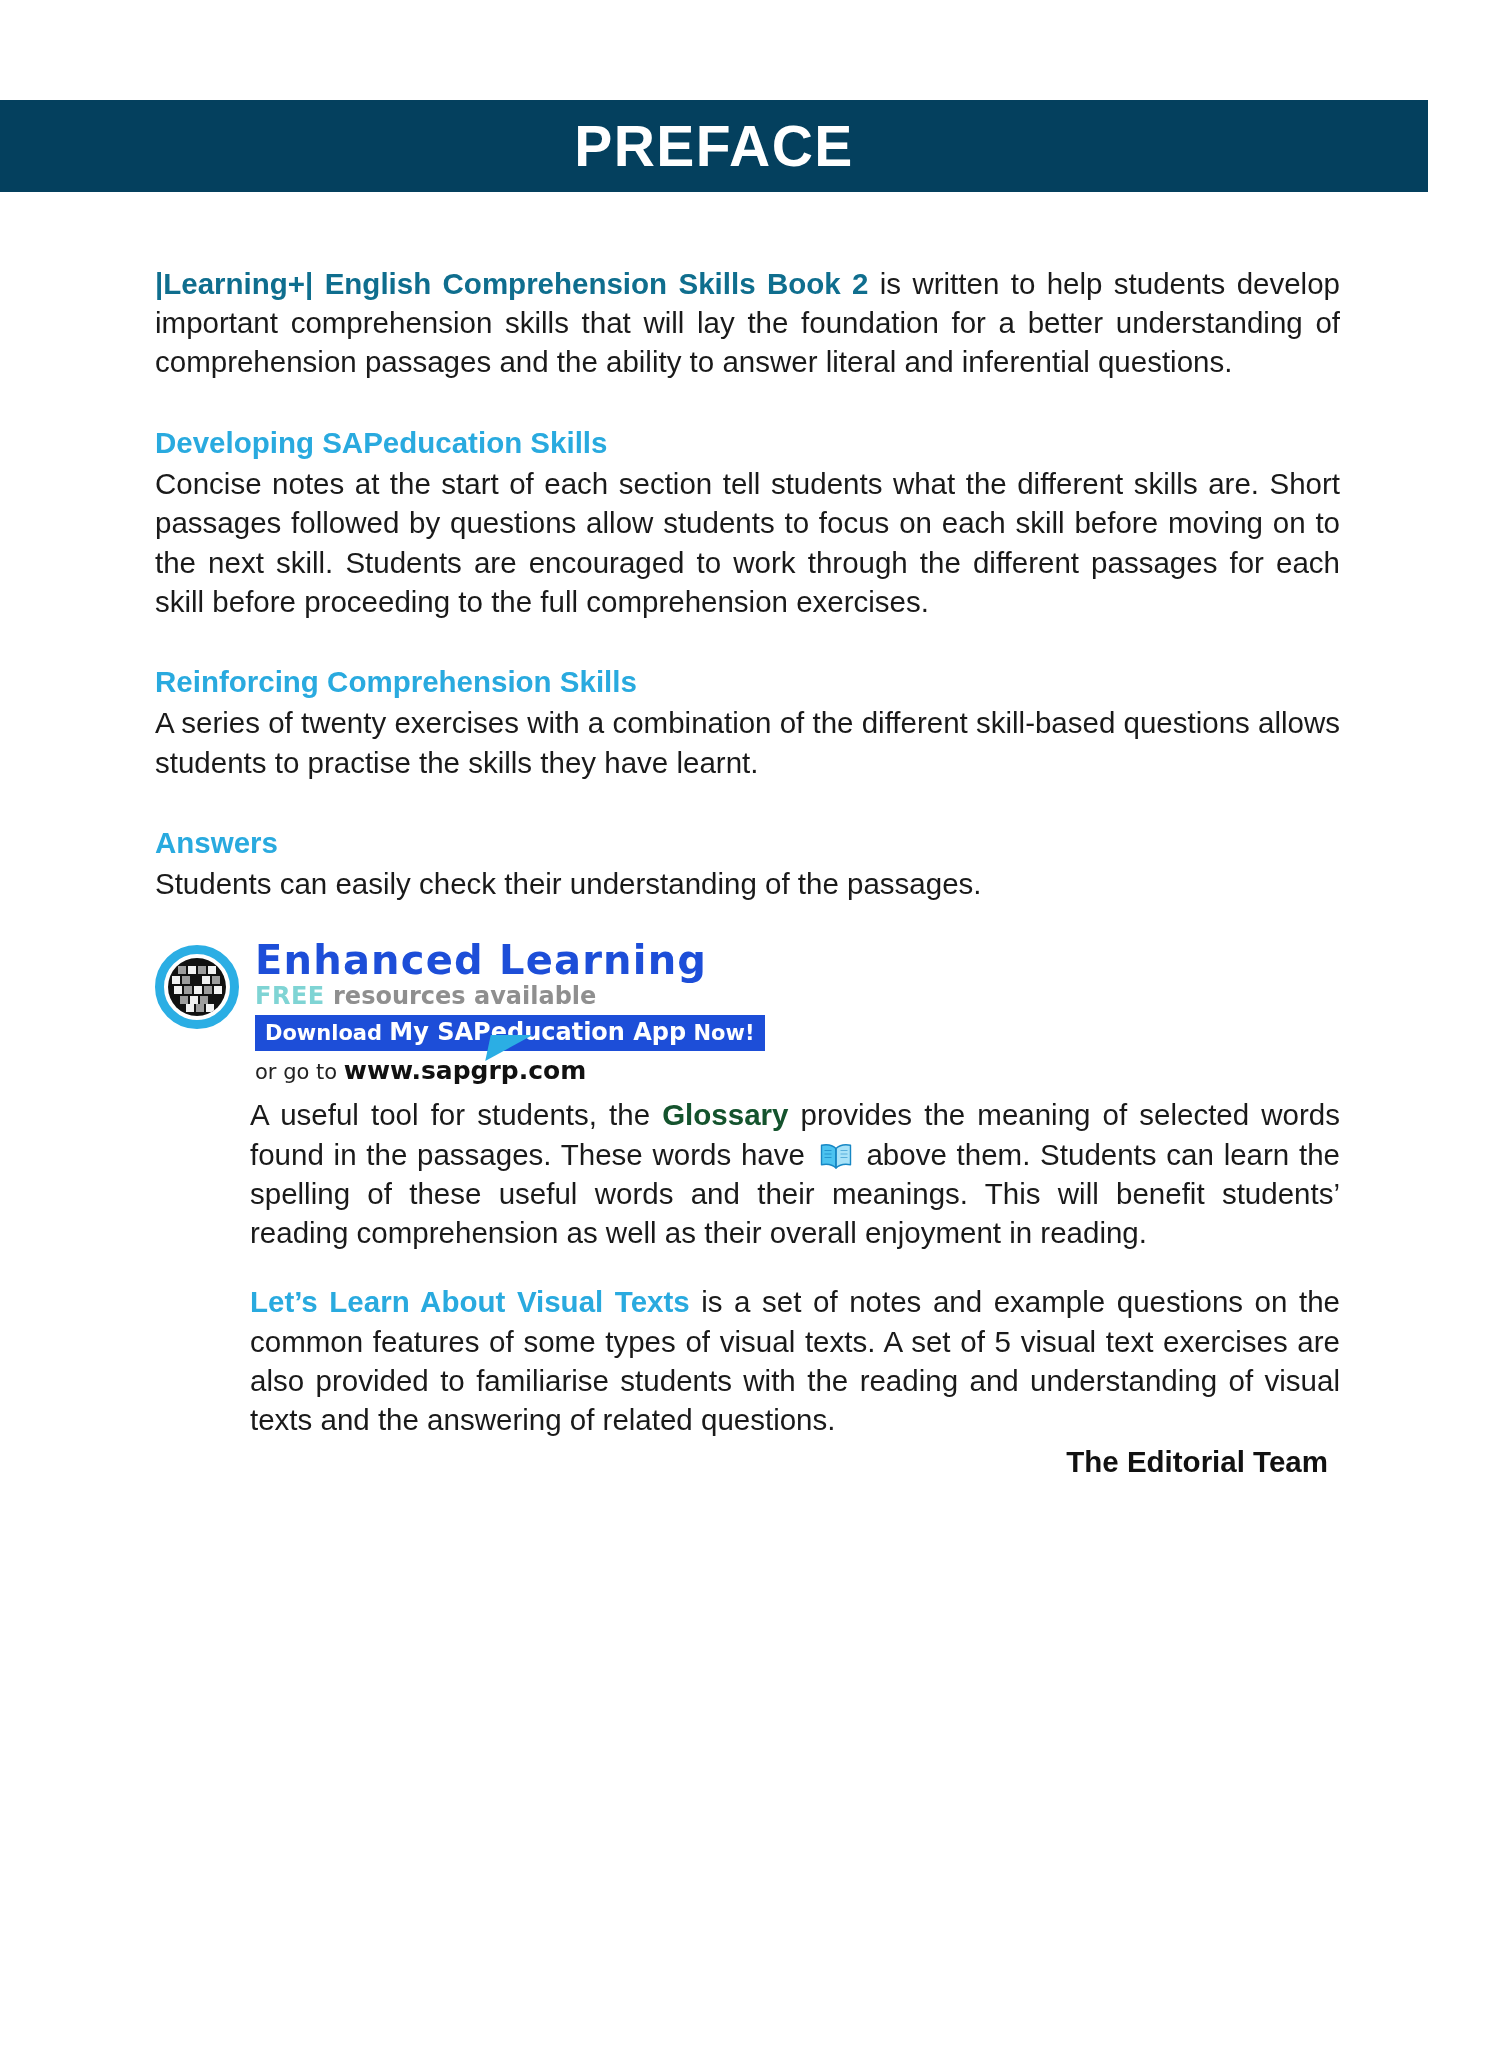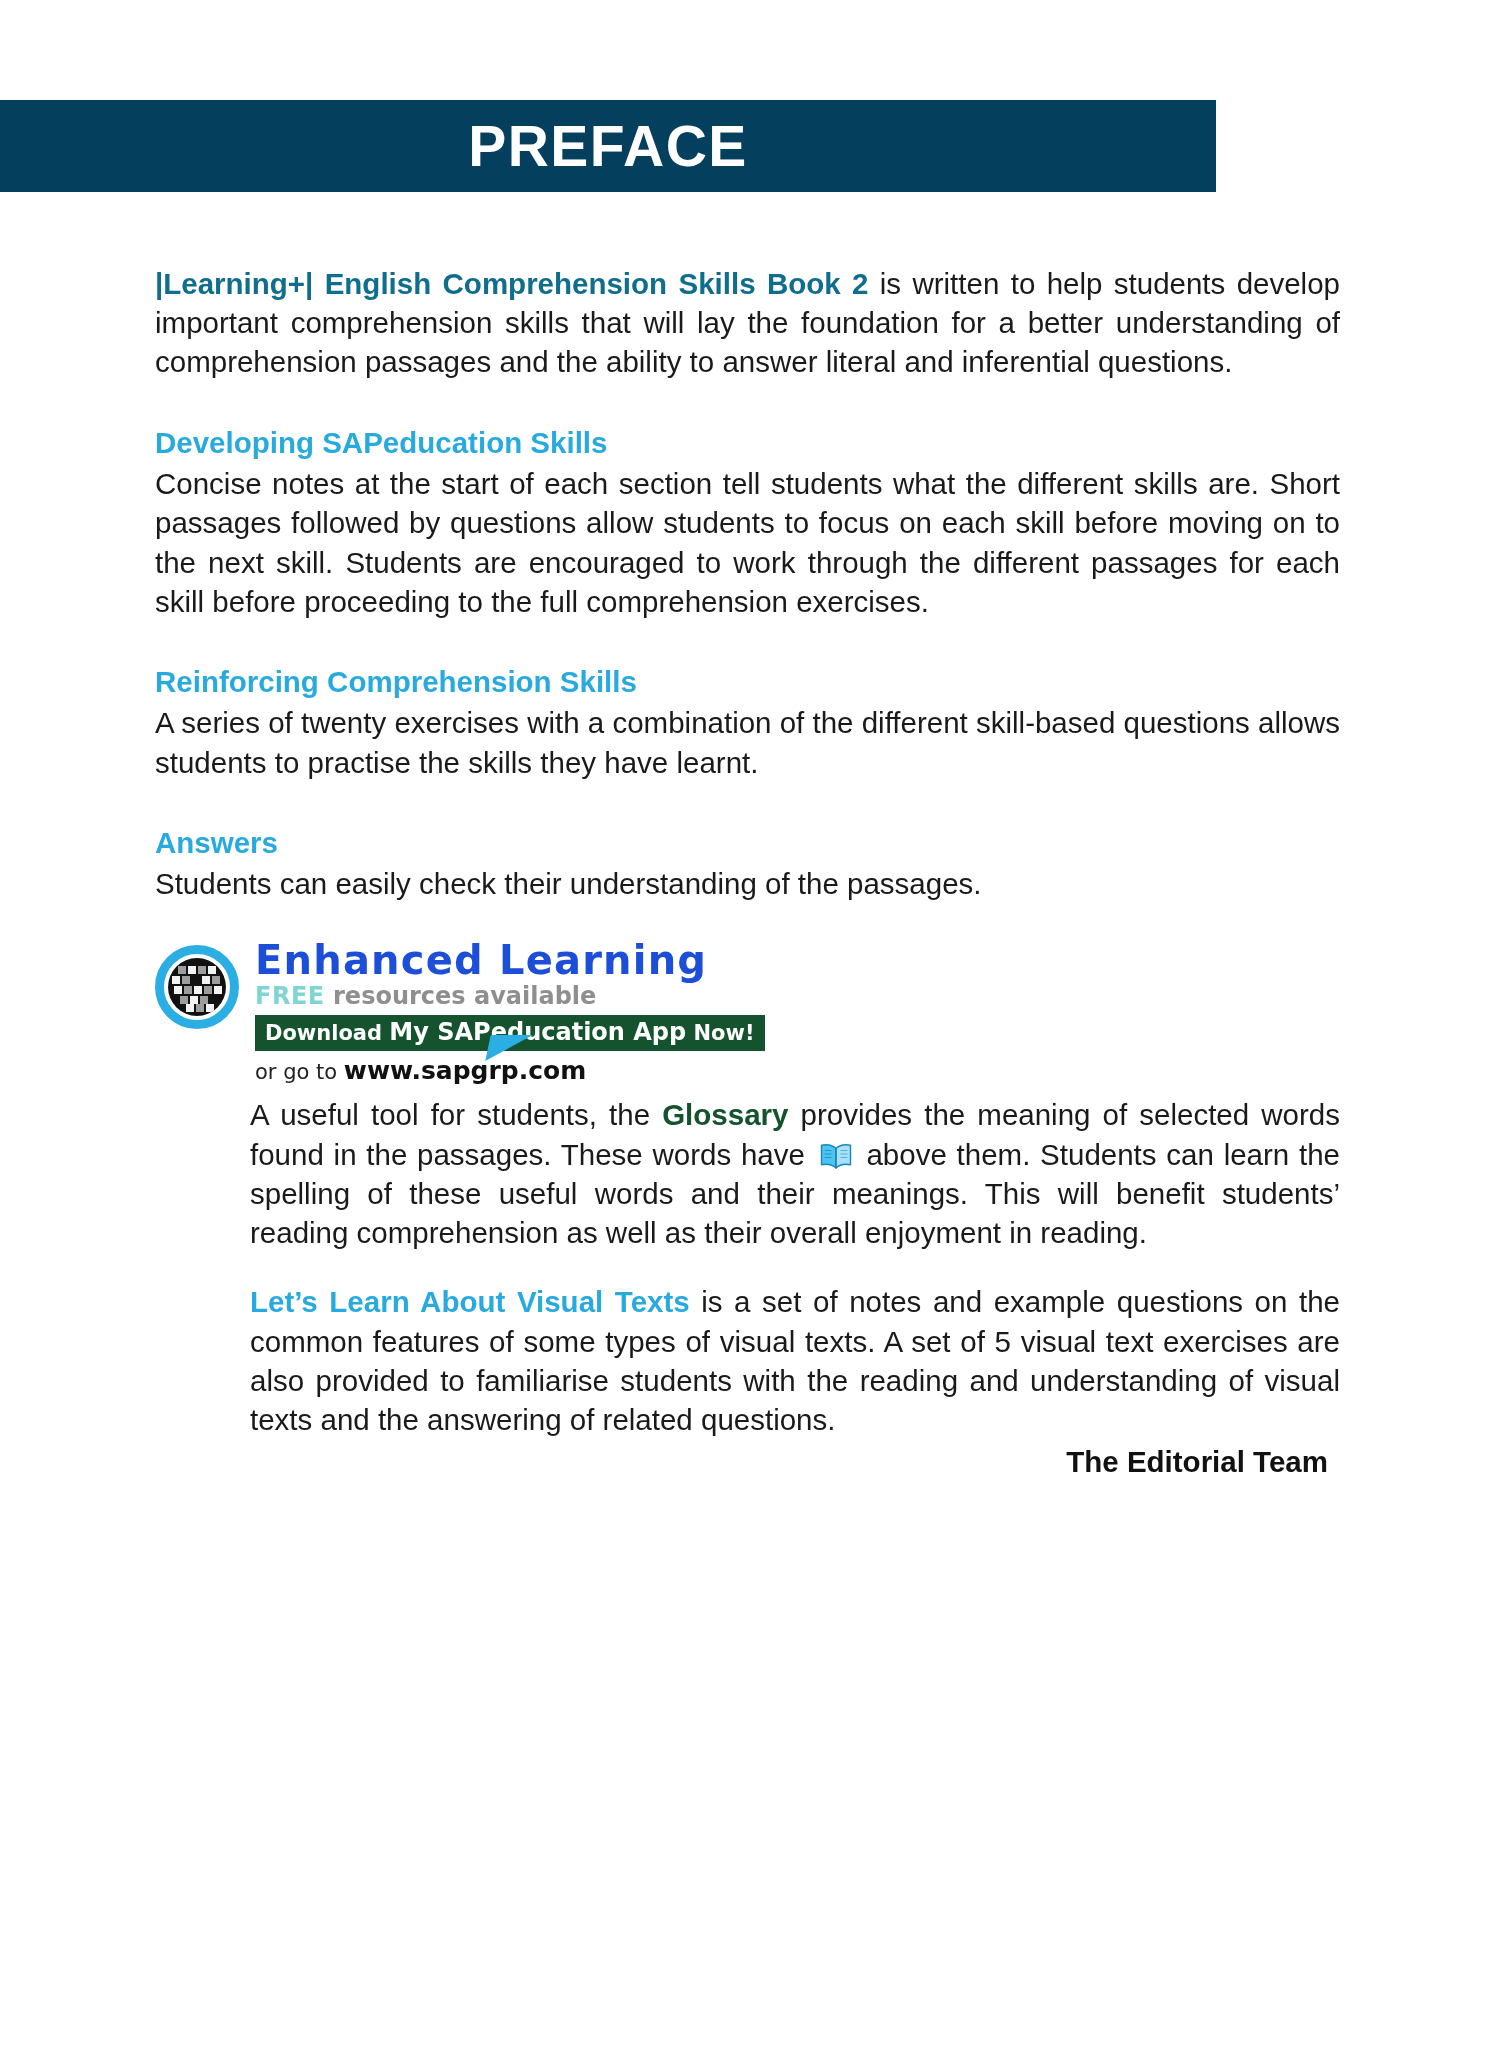--- a/index.html
+++ b/index.html
@@ -20,21 +20,21 @@
     height: 2050px;
     position: relative;
     background: #ffffff;
   }
 
   
   .header-banner {
     position: absolute;
     left: 0;
     top: 100px;
-    width: 1216px;
+    width: 1428px;
     height: 92px;
     background: #04405E;
     display: flex;
     align-items: center;
     justify-content: center;
   }
   .header-title {
     color: #ffffff;
     font-size: 57px;
     font-weight: bold;
@@ -145,21 +145,21 @@
     color: #7FD4D4;
     letter-spacing: 0.5px;
   }
   .el-sub .resources {
     color: #8f8f8f;
   }
   .el-banner {
     position: relative;
     margin-top: 5px;
     display: inline-block;
-    background: #14532d;
+    background: #1d4ed8;
     color: #ffffff;
     padding: 4px 10px 5px 10px;
     font-size: 21px;
     font-weight: bold;
     line-height: 1.15;
     white-space: nowrap;
     font-family: "DejaVu Sans", sans-serif;
   }
   .el-banner .big {
     font-size: 24px;

